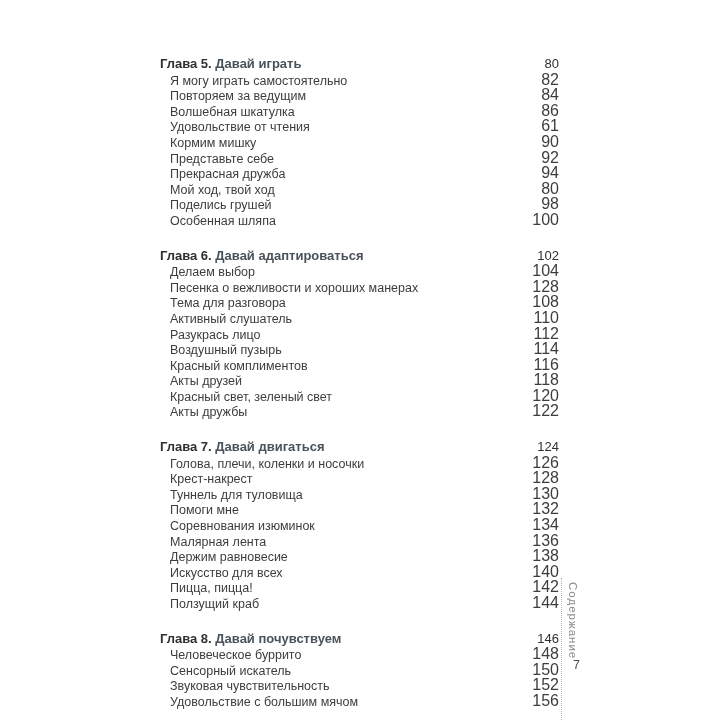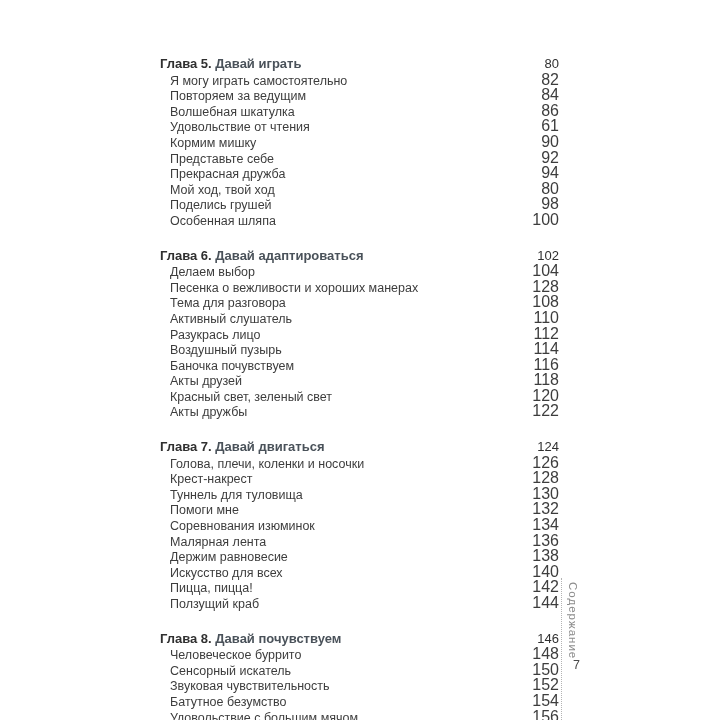--- a/index.html
+++ b/index.html
@@ -143,21 +143,21 @@
         </div>
         <div class="row entry-row">
           <div class="title">Разукрась лицо</div>
           <div class="page">112</div>
         </div>
         <div class="row entry-row">
           <div class="title">Воздушный пузырь</div>
           <div class="page">114</div>
         </div>
         <div class="row entry-row">
-          <div class="title">Баночка почувствуем</div>
+          <div class="title">Красный комплиментов</div>
           <div class="page">116</div>
         </div>
         <div class="row entry-row">
           <div class="title">Акты друзей</div>
           <div class="page">118</div>
         </div>
         <div class="row entry-row">
           <div class="title">Красный свет, зеленый свет</div>
           <div class="page">120</div>
         </div>
@@ -221,24 +221,20 @@
           <div class="title">Человеческое буррито</div>
           <div class="page">148</div>
         </div>
         <div class="row entry-row">
           <div class="title">Сенсорный искатель</div>
           <div class="page">150</div>
         </div>
         <div class="row entry-row">
           <div class="title">Звуковая чувствительность</div>
           <div class="page">152</div>
-        </div>
-        <div class="row entry-row">
-          <div class="title">Батутное безумство</div>
-          <div class="page">154</div>
         </div>
         <div class="row entry-row">
           <div class="title">Удовольствие с большим мячом</div>
           <div class="page">156</div>
         </div>
       </div>
     </div>
   <div class="sidebar-rule"></div>
   <div class="sidebar-label">Содержание</div>
   <div class="folio">7</div>

